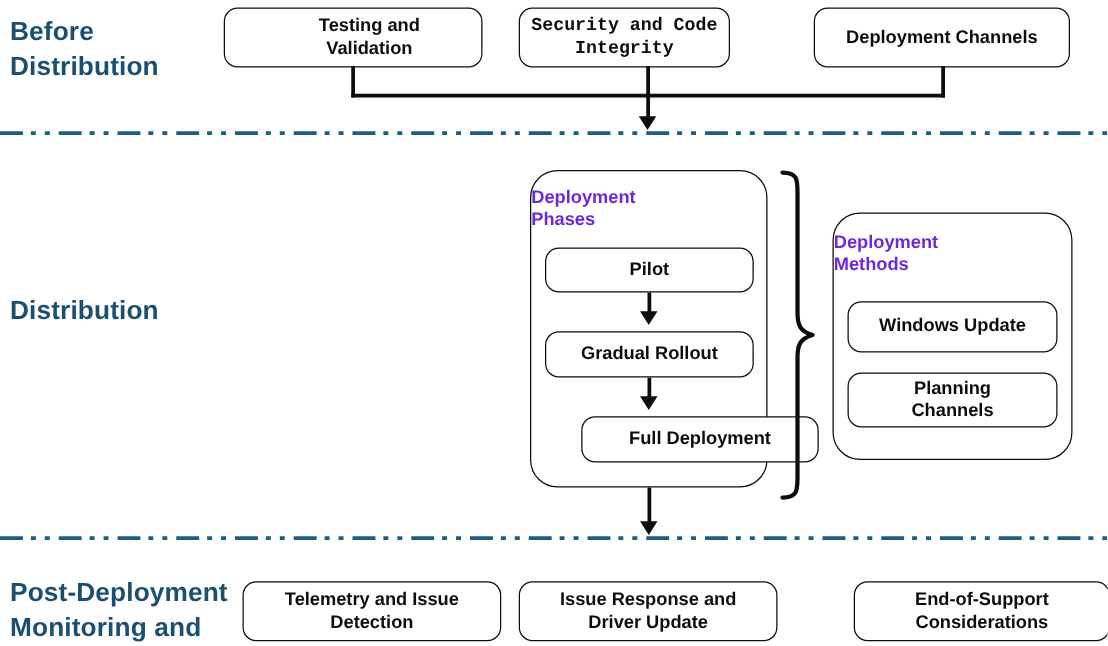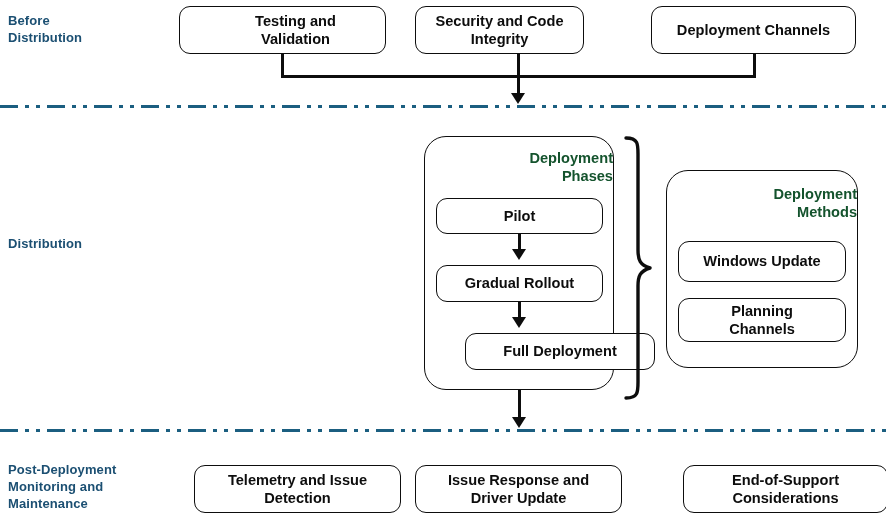--- a/index.html
+++ b/index.html
@@ -9,21 +9,21 @@
     font-family:"Liberation Sans", sans-serif;
     overflow:hidden;
   }
   #stage{position:relative;width:886px;height:517px;}
 
   
   .band-label{
     position:absolute;
     color:#1b4f72;
     font-weight:bold;
-    font-size:13px;
+    font-size:21px;
     line-height:1.32;
     letter-spacing:.1px;
     white-space:pre-line;
   }
   #label-before{left:8px;top:12px;}
   #label-distribution{left:8px;top:235px;}
   #label-post{left:8px;top:450px;margin-top:11px;}
 
   
   .divider{
@@ -56,25 +56,25 @@
     white-space:pre-line;
     padding:2px 6px;
   }
   .container-node{
     border-radius:22px;
     display:block;
     padding:0;
   }
   .container-title{
     position:absolute;left:0;right:0;
-    text-align:right;
+    text-align:left;
     font-weight:bold;
     font-size:14.6px;
     line-height:1.26;
-    color:#14532d;
+    color:#6d28d9;
     white-space:pre-line;
   }
 
   
   .vline{position:absolute;background:#0d0d0d;width:3px;}
   .hline{position:absolute;background:#0d0d0d;height:3px;}
   .arrowhead{
     position:absolute;
     width:0;height:0;
     border-left:7px solid transparent;
@@ -96,21 +96,21 @@
   <div class="band-label" id="label-post">Post-Deployment
 Monitoring and
 Maintenance</div>
 
   <div class="divider" id="divider-1"></div>
   <div class="divider" id="divider-2"></div>
 
   <div class="node" style="left:179px;top:6px;width:207px;height:48px;padding-left:32px;">Testing and
 Validation</div>
 
-  <div class="node" style="left:415px;top:6px;width:169px;height:48px;">Security and Code
+  <div class="node" style="left:415px;top:6px;width:169px;height:48px;font-family:Liberation Mono, monospace;">Security and Code
 Integrity</div>
 
   <div class="node" style="left:651px;top:6px;width:205px;height:48px;">Deployment Channels</div>
 
   <div class="vline" style="left:281px;top:53px;height:25px;"></div>
   <div class="vline" style="left:517px;top:53px;height:25px;"></div>
   <div class="vline" style="left:753px;top:53px;height:25px;"></div>
 
   <div class="hline" style="left:281px;top:75px;width:475px;"></div>
 

